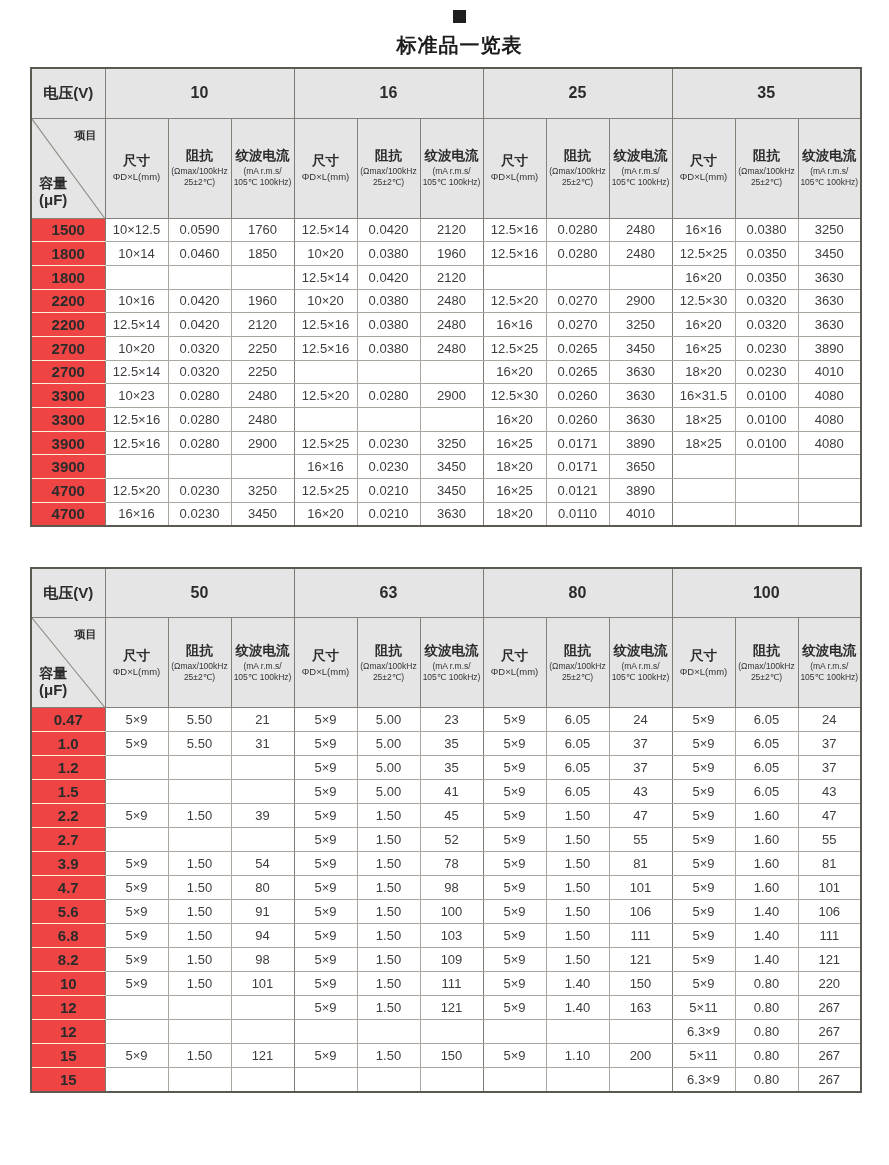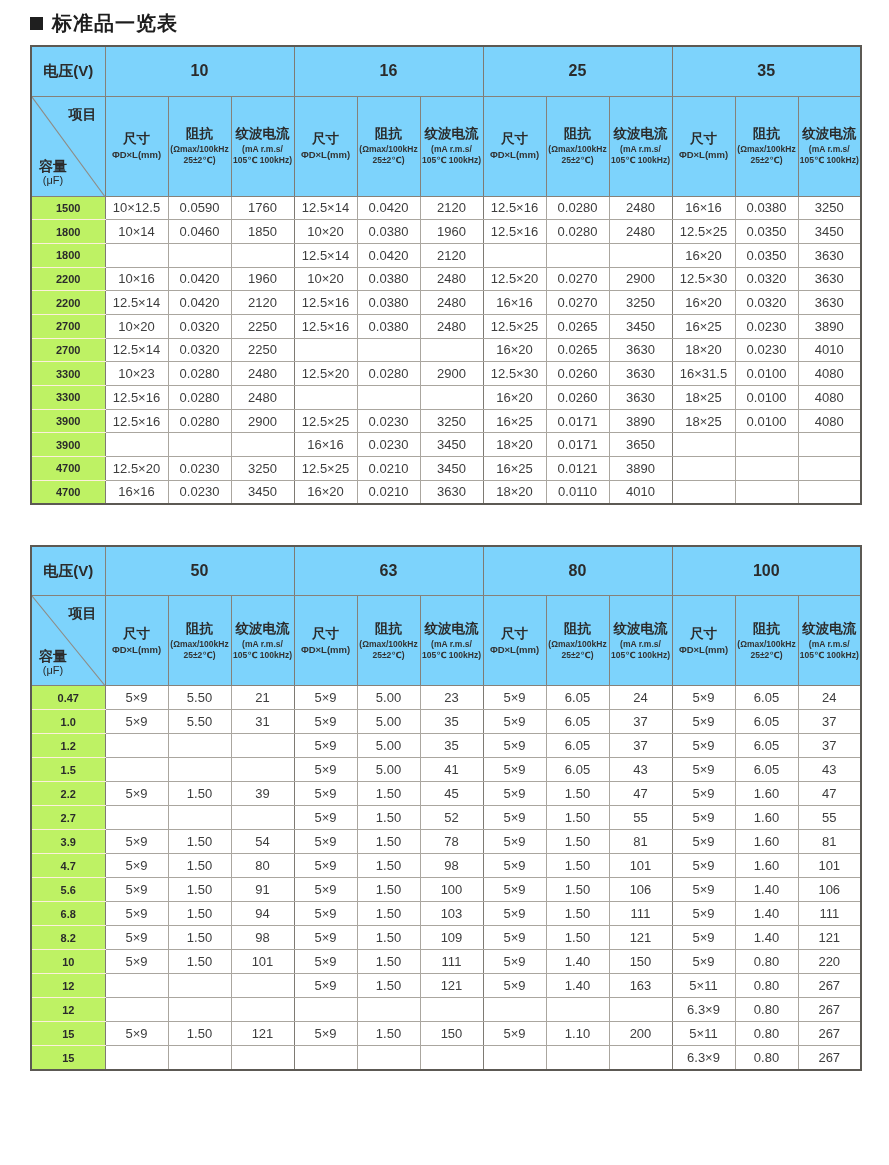--- a/index.html
+++ b/index.html
@@ -1,58 +1,58 @@
 <!DOCTYPE html>
 <html><head>
 <meta charset="utf-8">
 <style>
   html,body{margin:0;padding:0;}
   body{
     width:889px;height:1165px;background:#ffffff;overflow:hidden;
     font-family:"Liberation Sans","DejaVu Sans",sans-serif;color:#3a3a3a;
   }
-  .title{display:flex;align-items:center;gap:9px;margin:10px 0 8px 30px;}
+  .title{display:flex;align-items:center;gap:9px;margin:10px 0 8px 30px;flex-direction:column;}
   .bullet{width:13px;height:13px;background:#1f1f1f;flex:0 0 auto;}
   .title-text{font-size:20px;font-weight:bold;color:#1d1d1d;letter-spacing:1px;}
 
   .spec-table{
     border-collapse:collapse;table-layout:fixed;width:830px;margin-left:30px;
     border:2px solid #5c5953;
   }
   .spec-table.t1{margin-top:40px;}
   .col-cap{width:74px;}
   .col-d{width:63px;}
 
   th,td{border:1px solid #aaa69f;text-align:center;vertical-align:middle;padding:0;overflow:hidden;}
-  thead th{background:#7dd3fc;border-color:#85817a;}
+  thead th{background:#e5e5e5;border-color:#85817a;}
 
   thead tr:first-child{height:50px;}
   .spec-table.t0 thead tr:nth-child(2){height:100px;}
   .spec-table.t1 thead tr:nth-child(2){height:90px;}
   .spec-table.t0 tbody tr{height:23.7px;}
   .spec-table.t1 tbody tr{height:24px;}
 
   .vlabel{font-size:15px;font-weight:bold;color:#2b2b2b;}
   .vhead{font-size:16px;font-weight:bold;color:#2b2b2b;}
 
   .subhead{padding:14px 1px;margin-left:16px;}
   .h-label{font-size:13.5px;font-weight:bold;line-height:1.15;color:#2b2b2b;}
-  .h-sub{font-size:8.5px;font-weight:bold;line-height:1.3;margin-top:2px;color:#333;}
+  .h-sub{font-size:8.5px;font-weight:normal;line-height:1.3;margin-top:2px;color:#333;}
   .h-sub.big{font-size:9.5px;}
 
   .corner{position:relative;}
   .diag{position:absolute;left:0;top:0;width:100%;height:100%;display:block;}
   .diag line{stroke:#8f8b84;stroke-width:1.1;vector-effect:non-scaling-stroke;}
-  .c-top{position:absolute;top:9px;right:8px;font-size:14px;font-weight:bold;color:#2b2b2b;}
+  .c-top{position:absolute;top:9px;right:8px;font-size:11px;font-weight:bold;color:#2b2b2b;}
   .c-bot{position:absolute;bottom:9px;left:7px;font-size:14px;font-weight:bold;color:#2b2b2b;text-align:center;line-height:1.15;}
-  .c-bot .unit{display:block;font-size:11px;font-weight:normal;}
+  .c-bot .unit{display:block;font-size:15px;font-weight:bold;}
 
   tbody td{font-size:13px;color:#3d3d3d;}
   td.cap{
-    background:#bef264;font-weight:bold;font-size:11px;color:#2b2b2b;
+    background:#ef4444;font-weight:bold;font-size:15px;color:#2b2b2b;
     border-top-color:#fcefdc;border-bottom-color:#fcefdc;
   }
   .gend{border-right-color:#7e7a73;}
 </style>
 </head>
 <body>
 
 <div class="page">
   <div class="title">
     <span class="bullet"></span>

